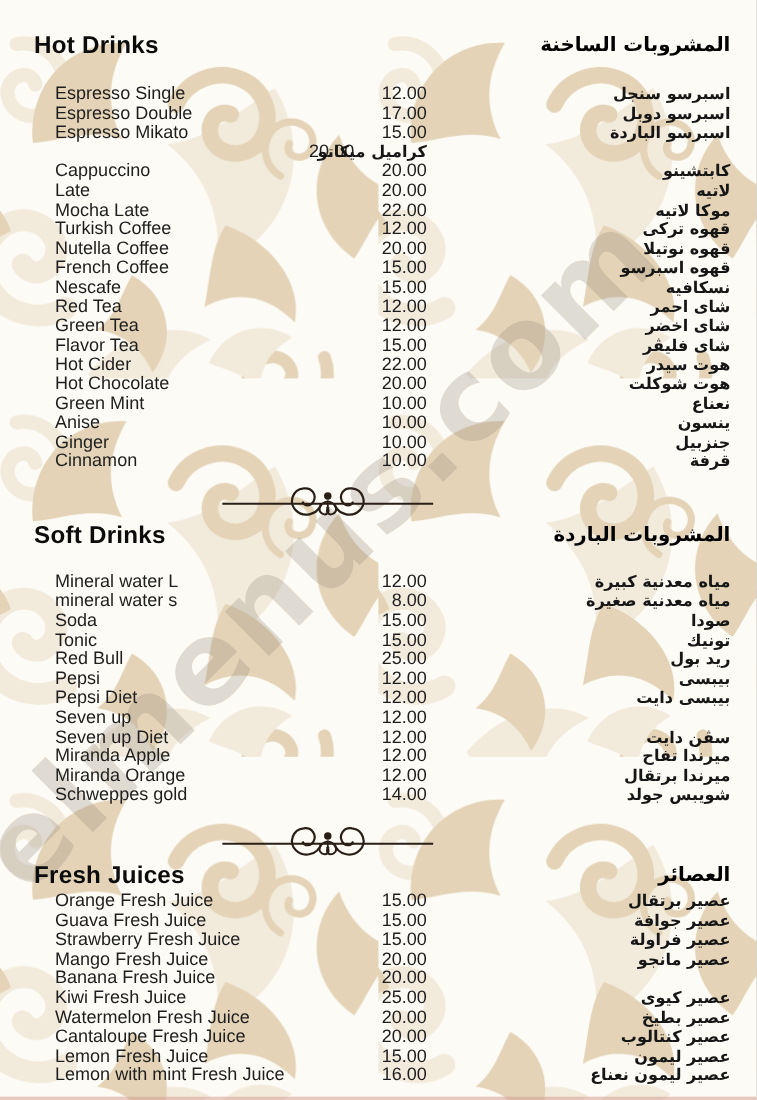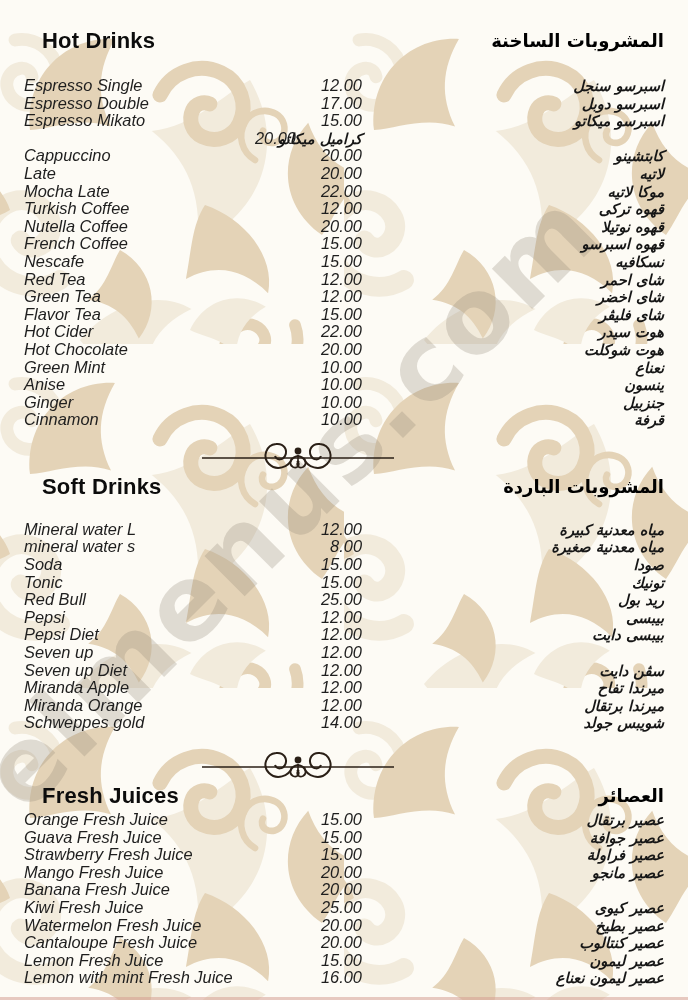--- a/index.html
+++ b/index.html
@@ -22,26 +22,26 @@
     font-family:"DejaVu Sans",sans-serif;
     font-weight:700;
     font-size:104px;letter-spacing:4px;white-space:nowrap;
     color:var(--wm);opacity:.26;pointer-events:none;
   }
 
   .content{position:absolute;inset:0;z-index:2;padding-top:29px;box-sizing:border-box;}
 
   .section-header{
     display:flex;justify-content:space-between;align-items:center;
-    padding:0 24px 0 42px;line-height:24px;
+    padding:0 24px 0 31px;line-height:24px;
   }
   .title-en{font-size:22px;font-weight:bold;color:#0c0c0c;letter-spacing:.2px;}
   .title-ar{font-family:"DejaVu Sans",sans-serif;font-size:18px;font-weight:bold;color:#000000;direction:rtl;}
 
-  .items{padding:0 24px 0 24px;font-style:italic;}
+  .items{padding:0 24px 0 50px;}
   .item-row{
     display:grid;grid-template-columns:272px 66px 1fr;
     line-height:17.6px;align-items:baseline;
   }
   .item-en{font-size:16.4px;color:#1e1e1e;white-space:nowrap;}
   .item-price{font-size:16.4px;text-align:right;color:#1e1e1e;}
   .item-ar{
     font-family:"DejaVu Sans",sans-serif;
     font-size:14.6px;font-weight:bold;color:#161616;
     text-align:right;direction:rtl;white-space:nowrap;
@@ -110,21 +110,21 @@
     <span class="item-ar" lang="ar">اسبرسو سنجل</span>
   </div>
           <div class="item-row">
     <span class="item-en">Espresso Double</span>
     <span class="item-price">17.00</span>
     <span class="item-ar" lang="ar">اسبرسو دوبل</span>
   </div>
           <div class="item-row">
     <span class="item-en">Espresso Mikato</span>
     <span class="item-price">15.00</span>
-    <span class="item-ar" lang="ar">اسبرسو ميكاتو</span>
+    <span class="item-ar" lang="ar">اسبرسو الباردة</span>
   </div>
           <div class="item-row">
     <span class="item-price">20.00</span>
     <span class="item-ar" lang="ar">كراميل ميكاتو</span>
   </div>
           <div class="item-row">
     <span class="item-en">Cappuccino</span>
     <span class="item-price">20.00</span>
     <span class="item-ar" lang="ar">كابتشينو</span>
   </div>

